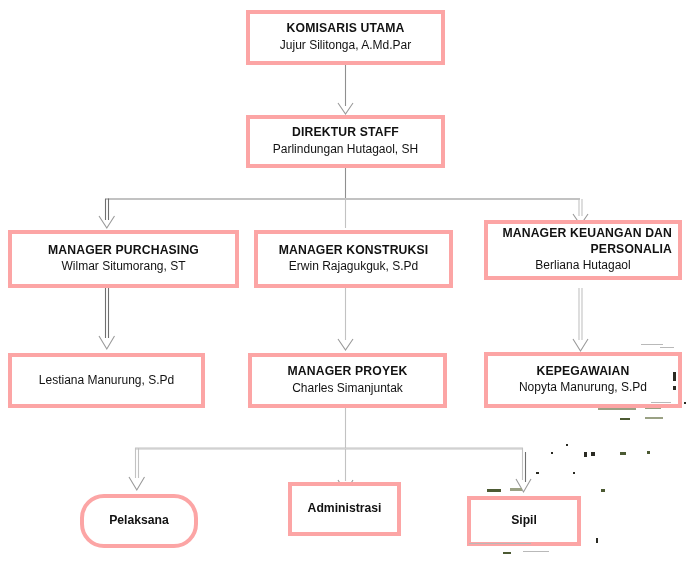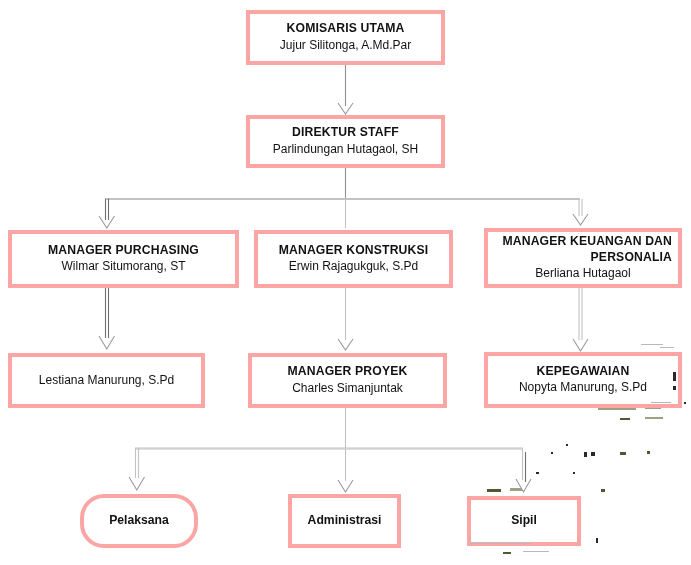--- a/index.html
+++ b/index.html
@@ -174,21 +174,21 @@
   <div class="node-box" style="left:8px; top:230px; width:231px; height:58px;">
     <div class="node-title">MANAGER PURCHASING</div>
     <div class="node-sub">Wilmar Situmorang, ST</div>
   </div>
 
   <div class="node-box" style="left:246px; top:230px; width:199px; height:58px;margin-left:8px;">
     <div class="node-title">MANAGER KONSTRUKSI</div>
     <div class="node-sub">Erwin Rajagukguk, S.Pd</div>
   </div>
 
-  <div class="node-box" style="left:484px; top:228px; width:198px; height:60px; padding:0 6px;">
+  <div class="node-box" style="left:484px; top:220px; width:198px; height:60px; padding:0 6px;">
     <div class="node-title">MANAGER KEUANGAN DAN PERSONALIA</div>
     <div class="node-sub">Berliana Hutagaol</div>
   </div>
 
   <div class="node-box" style="left:8px; top:353px; width:197px; height:55px;">
     <div class="node-sub">Lestiana Manurung, S.Pd</div>
   </div>
 
   <div class="node-box" style="left:248px; top:353px; width:199px; height:55px;">
     <div class="node-title">MANAGER PROYEK</div>
@@ -197,21 +197,21 @@
 
   <div class="node-box" style="left:484px; top:352px; width:198px; height:56px;">
     <div class="node-title">KEPEGAWAIAN</div>
     <div class="node-sub">Nopyta Manurung, S.Pd</div>
   </div>
 
   <div class="node-box" style="left:80px; top:494px; width:118px; height:54px;border-radius:24px;">
     <div class="node-plain">Pelaksana</div>
   </div>
 
-  <div class="node-box" style="left:288px; top:494px; width:113px; height:54px;">
+  <div class="node-box" style="left:288px; top:482px; width:113px; height:54px;">
     <div class="node-plain">Administrasi</div>
   </div>
 
   <div class="node-box" style="left:467px; top:496px; width:114px; height:50px;">
     <div class="node-plain">Sipil</div>
   </div>
 
   <div class="artifact-layer">
     <div class="speck grey" style="left:641px; top:344px; width:22px; height:1px;"></div>
     <div class="speck grey" style="left:660px; top:347px; width:14px; height:1px;"></div>

